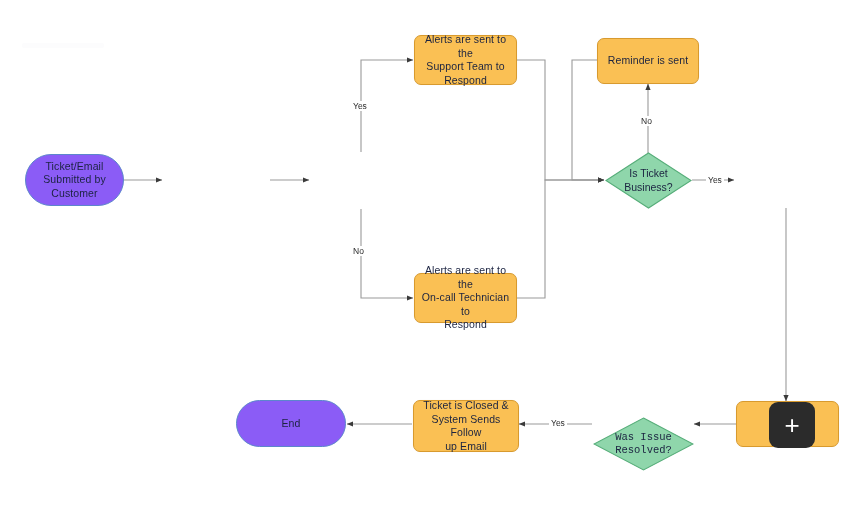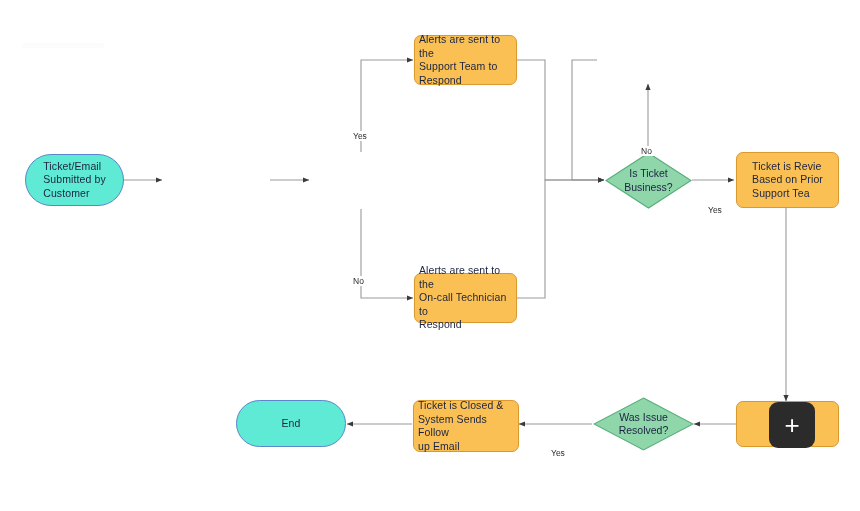--- a/index.html
+++ b/index.html
@@ -13,56 +13,55 @@
   #canvas{
     position:absolute;left:0;top:0;width:860px;height:511px;
     overflow:hidden;
   }
   svg#edges{position:absolute;left:0;top:0;width:860px;height:511px;}
 
   .node{
     position:absolute;
     box-sizing:border-box;
     display:flex;align-items:center;justify-content:center;
-    text-align:left;
+    text-align:center;
     color:#1b2340;
     font-size:10.5px;
     line-height:13.5px;
     letter-spacing:.1px;
     padding:2px 4px;
     white-space:pre-line;
   }
   .proc{
     background:#fac054;
     border:1.1px solid #d89a2e;
     border-radius:7px;
     box-shadow:0 0 0 .3px rgba(0,0,0,.04);
   }
   .term{
-    background:#5eead4;
+    background:#8b5cf6;
     border:1.1px solid #5c86cc;
     border-radius:40px;
   }
   .diamond-wrap{position:absolute;}
   .diamond-shape{position:absolute;left:0;top:0;width:100%;height:100%;}
   .diamond-label{
     position:absolute;left:0;top:0;width:100%;height:100%;
     display:flex;align-items:center;justify-content:center;
     text-align:center;color:#1b2340;font-size:10.5px;line-height:13.5px;
     white-space:pre-line;
   }
   .edge-label{
     position:absolute;
     font-size:8.5px;
     color:#2b2b2b;
     background:#ffffff;
     padding:0 2px;
     line-height:10px;
     white-space:nowrap;
-    margin-top:30px;
   }
   .fab{
     position:absolute;
     width:46px;height:46px;
     background:#2b2b2b;
     border-radius:9px;
     display:flex;align-items:center;justify-content:center;
     color:#ffffff;
     font-size:26px;
     line-height:26px;
@@ -133,29 +132,27 @@
 Respond</div>
 
   <div class="diamond-wrap" style="left:605px;top:152px;width:87px;height:57px;">
     <svg class="diamond-shape" viewBox="0 0 87 57" xmlns="http://www.w3.org/2000/svg" preserveAspectRatio="none">
       <polygon points="43.5,1 86,28.5 43.5,56 1,28.5" fill="#8fd6ab" stroke="#56ad79" stroke-width="1.1"></polygon>
     </svg>
     <div class="diamond-label">Is Ticket
 Business?</div>
   </div>
 
+  <div class="node proc" style="left:597px;top:38px;width:102px;height:46px;">Reminder is sent</div>
 
-  <div class="node proc" style="left:736px;top:152px;width:103px;height:56px;">Ticket is Revie
-Based  on Prior
-Support Tea</div>
 
   <div class="node proc" style="left:736px;top:401px;width:103px;height:46px;">Supp
 Resol</div>
 
-  <div class="diamond-wrap" style="left:593px;top:397px;width:101px;height:54px;">
+  <div class="diamond-wrap" style="left:593px;top:417px;width:101px;height:54px;font-family:Liberation Mono, monospace;">
     <svg class="diamond-shape" viewBox="0 0 101 54" xmlns="http://www.w3.org/2000/svg" preserveAspectRatio="none">
       <polygon points="50.5,1 100,27 50.5,53 1,27" fill="#8fd6ab" stroke="#56ad79" stroke-width="1.1"></polygon>
     </svg>
     <div class="diamond-label">Was Issue
 Resolved?</div>
   </div>
 
   <div class="node proc" style="left:413px;top:400px;width:106px;height:52px;">Ticket is Closed &amp;
 System Sends Follow
 up Email</div>

